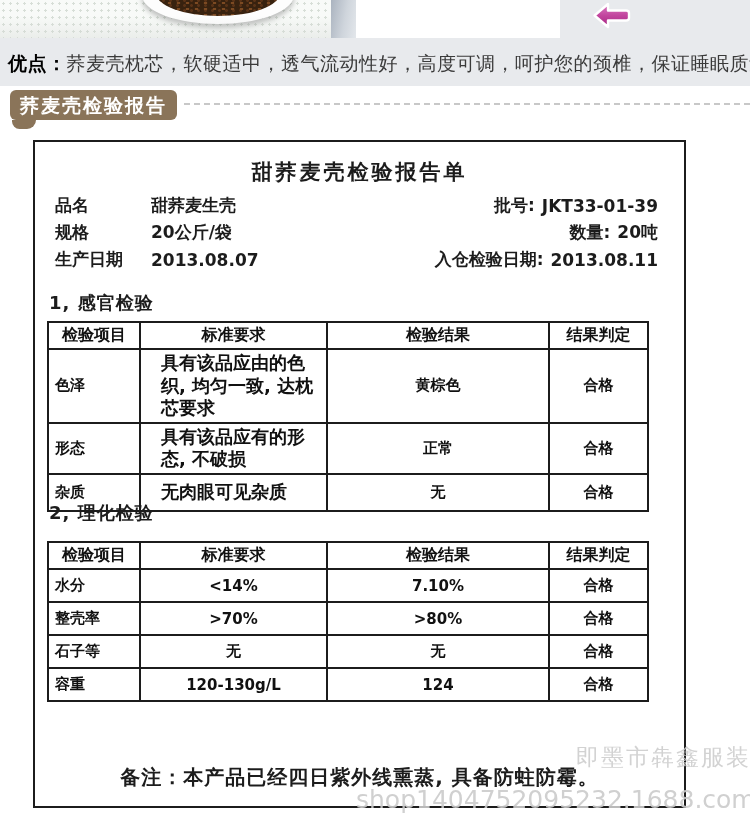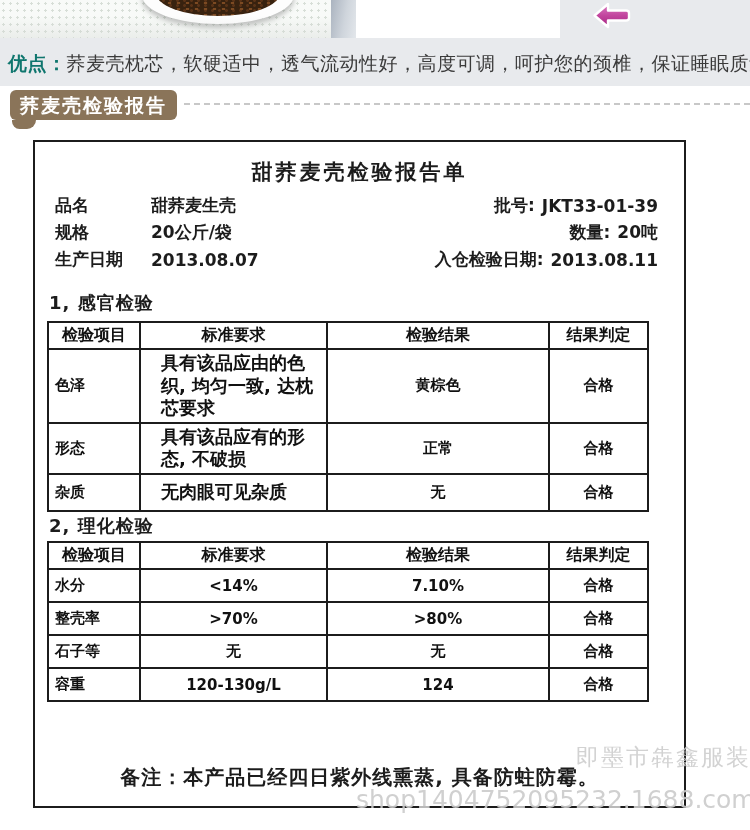--- a/index.html
+++ b/index.html
@@ -41,21 +41,21 @@
   }
   .photo-gray { position:absolute; left:560px; top:0; width:190px; height:38px; background:#e8eaed; }
   .back-arrow { position:absolute; left:591px; top:1px; width:42px; height:29px; }
 
   
   .banner { position:absolute; left:0; top:38px; width:750px; height:48px; background:#e8eaed; }
   .banner-text {
     position:absolute; left:8px; top:13px; font-size:19px; color:#3a3a3a;
     letter-spacing:.5px; white-space:nowrap;
   }
-  .banner-prefix { color:#0f766e; font-weight:bold; }
+  .banner-prefix { color:#000000; font-weight:bold; }
 
   
   .tag {
     position:absolute; left:10px; top:90px; height:30px; line-height:30px;
     background:#8a7459; color:#ffffff; font-size:19px; font-weight:bold;
     padding:0 10px; letter-spacing:2px; border-radius:6px; z-index:2;
   }
   .tag::after {
     content:""; position:absolute; left:2px; top:100%; width:24px; height:9px;
     background:#8a7459; border-radius:0 0 12px 10px;
@@ -73,21 +73,21 @@
   }
   .info-left { position:absolute; left:20px; top:50px; font-size:17px; font-weight:600; }
   .info-left .info-row { display:flex; height:27px; align-items:center; }
   .info-left .info-label { width:96px; }
   .info-right { position:absolute; right:26px; top:50px; font-size:17px; font-weight:600; }
   .info-right .info-row { display:flex; height:27px; align-items:center; justify-content:flex-end; }
   .info-right .info-label { margin-right:7px; }
 
   .sec-heading { position:absolute; left:14px; font-size:18px; font-weight:bold; letter-spacing:1px; }
   .sec-heading.s1 { top:149px; }
-  .sec-heading.s2 { top:372px; }
+  .sec-heading.s2 { top:359px; }
 
   table.report-table { position:absolute; left:12px; width:600px; border-collapse:collapse; table-layout:fixed; }
   table.t1 { top:179px; }
   table.t2 { top:399px; }
   .report-table col.c1 { width:92px; }
   .report-table col.c2 { width:187px; }
   .report-table col.c3 { width:222px; }
   .report-table col.c4 { width:99px; }
   .report-table th, .report-table td {
     border:2px solid #1c1c1c; font-size:15px; font-weight:600; color:#111;

